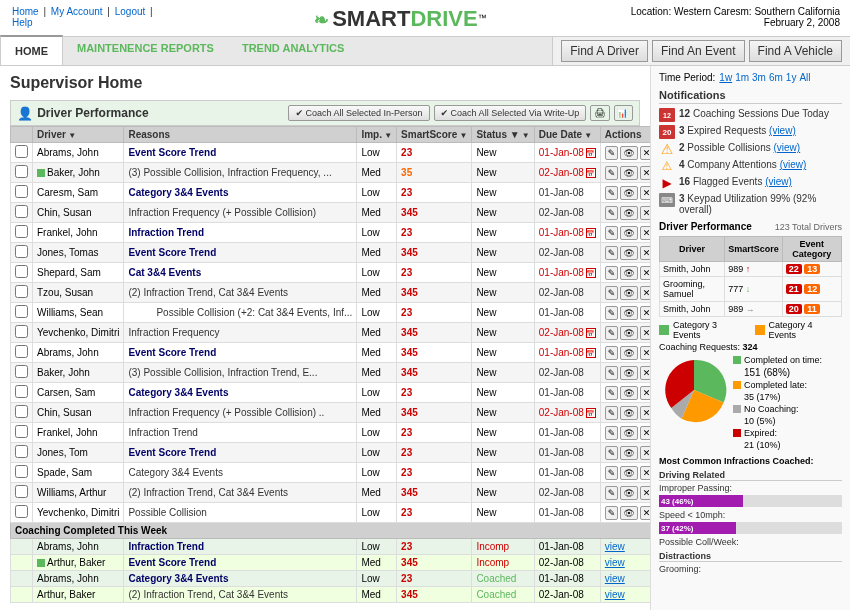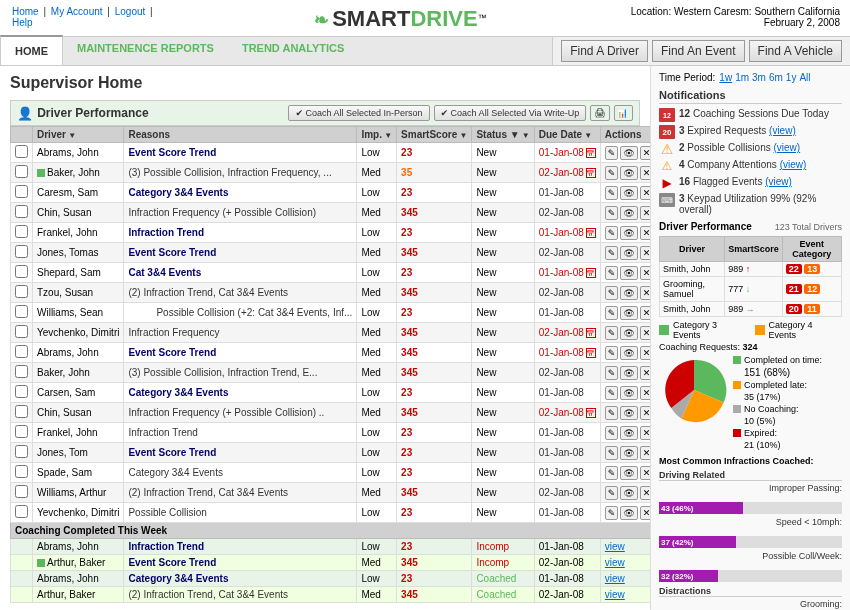--- a/index.html
+++ b/index.html
@@ -77,21 +77,21 @@
     .coaching-legend { font-size: 9px; margin-left: 4px; }
     .coaching-layout { display: flex; align-items: flex-start; }
     .legend-dot { width: 8px; height: 8px; display: inline-block; margin-right: 3px; flex-shrink: 0; }
     .dot-green { background: #5cb85c; }
     .dot-orange { background: #ff9900; }
     .dot-gray { background: #aaa; }
     .dot-red { background: #cc0000; }
 
     
     .infraction-bar { margin-bottom: 3px; font-size: 9px; }
-    .bar-label { color: #333; margin-bottom: 9px; text-align: right; }
+    .bar-label { color: #333; margin-bottom: 2px; }
     .bar-track { height: 12px; background: #ddd; position: relative; }
     .bar-fill { height: 100%; background: #a21caf; display: flex; align-items: center; padding-left: 2px; color: #fff; font-size: 8px; font-weight: bold; }
     .section-sub { font-weight: bold; font-size: 9px; color: #333; margin: 4px 0 2px; border-bottom: 1px solid #ccc; }
 
     .logo-area { display: flex; flex-direction: column; align-items: center; }
 
     .nav-find-row { display: flex; align-items: center; border-bottom: 1px solid #ccc; background: #e8e8e8; }
     .nav-items-group { display: flex; }
     .find-btns-group { margin-left: auto; display: flex; gap: 4px; padding: 3px 8px; background: #f0f0f0; border-left: 1px solid #ccc; align-items: center; }
   </style>
@@ -628,23 +628,20 @@
         </div>
     </div>
     <div class="infraction-bar">
       <div class="bar-label">Speed &lt; 10mph:</div>
       <div class="bar-track">
           <div class="bar-fill" style="width:42%;">37 (42%)</div>
         </div>
     </div>
     <div class="infraction-bar">
       <div class="bar-label">Possible Coll/Week:</div>
-      <div class="bar-track">
-          <div class="bar-fill" style="width:32%;">32 (32%)</div>
-        </div>
     </div>
     <div class="section-sub">Distractions</div>
     <div class="infraction-bar">
       <div class="bar-label">Grooming:</div>
 
     </div>
   </div>
 </div>
 
 </body></html>

